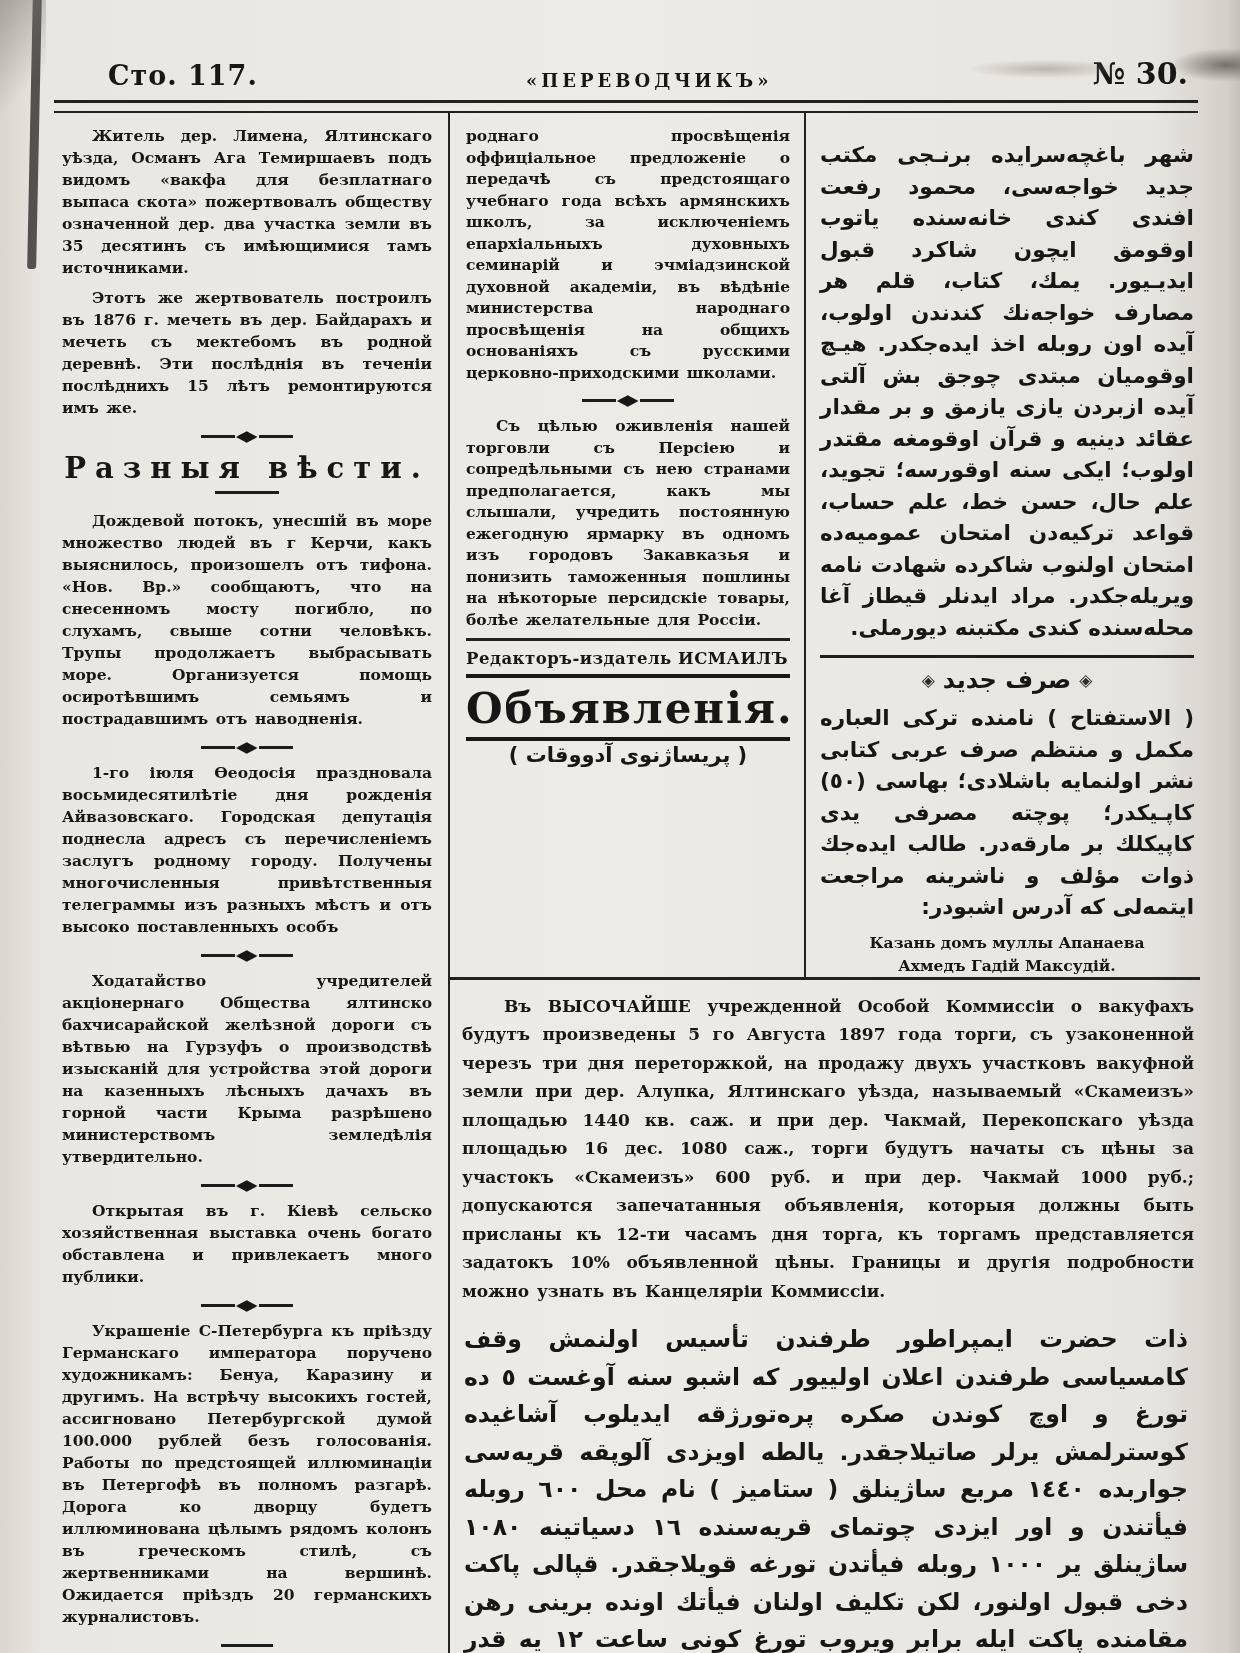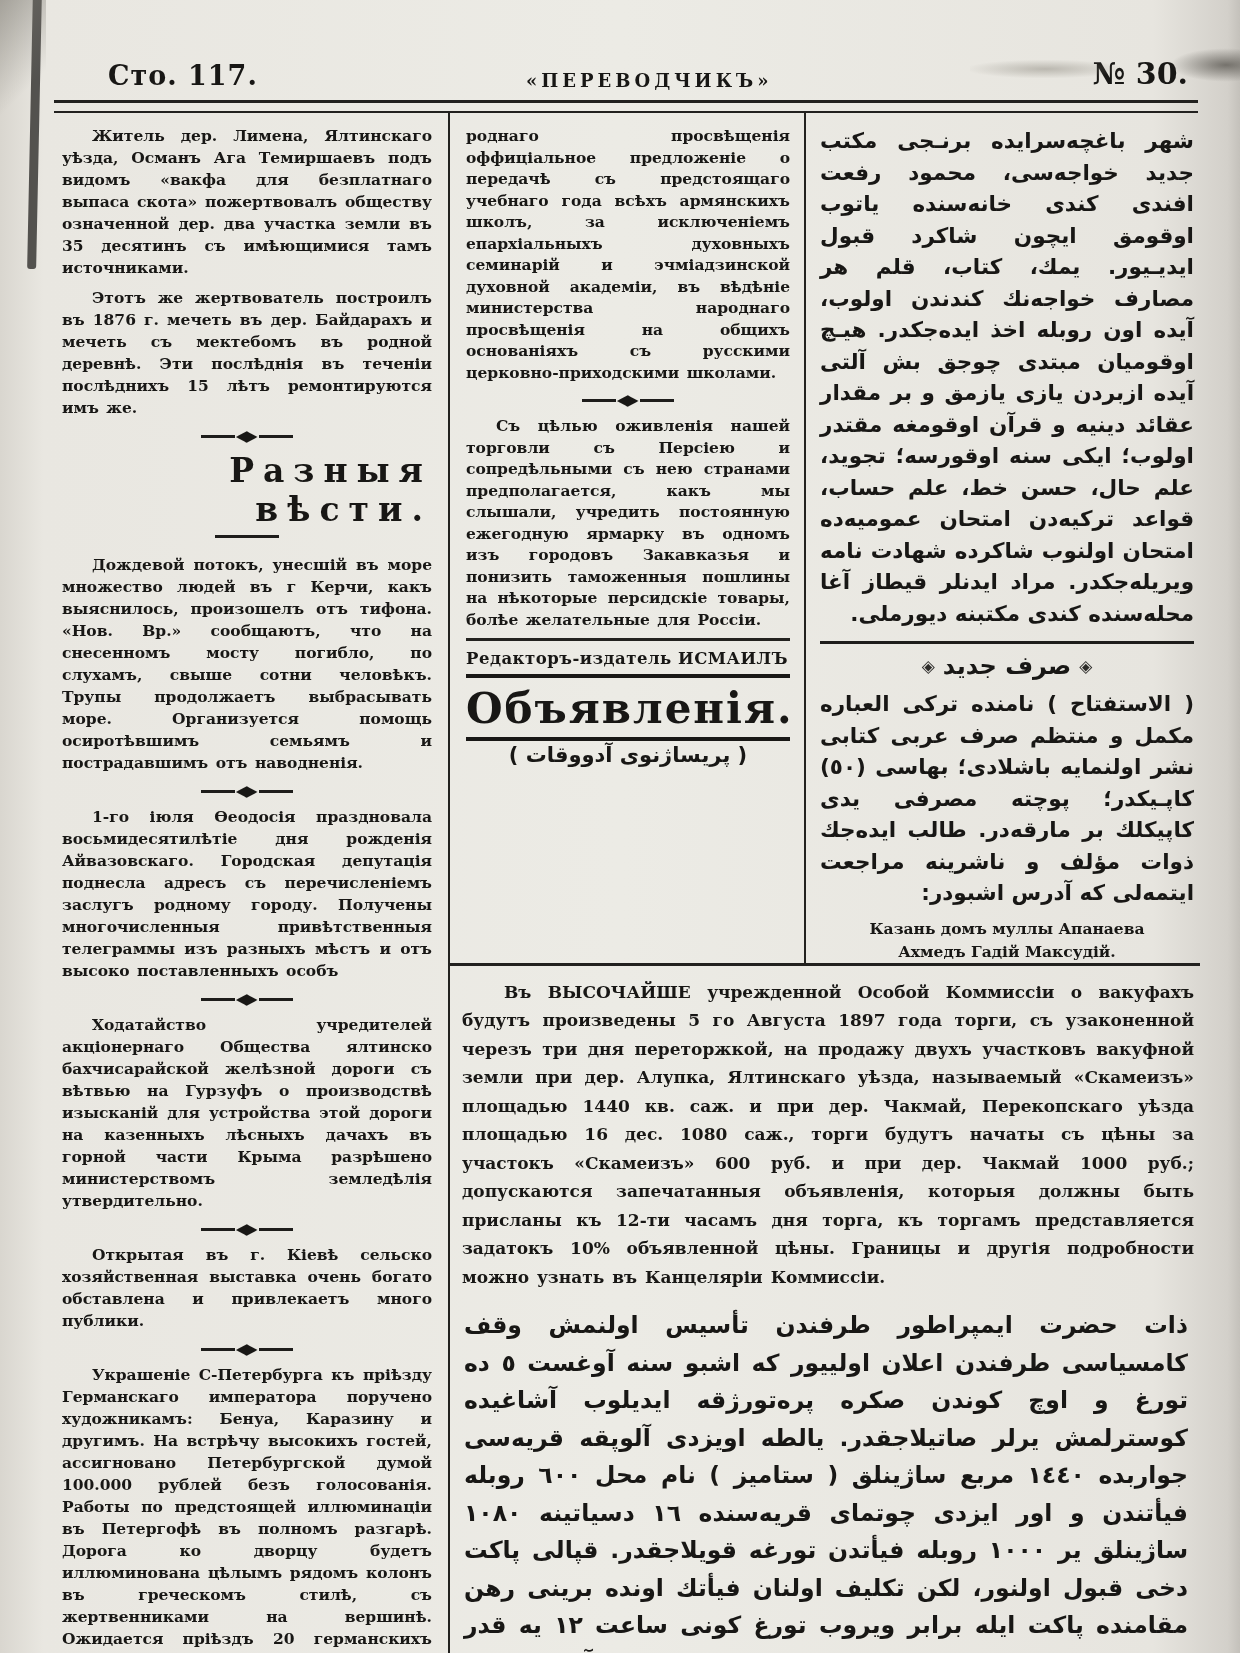--- a/index.html
+++ b/index.html
@@ -19,34 +19,34 @@
   .paper-title{font-size:18px;font-weight:bold;letter-spacing:4px;transform:translateX(-26px);}
   .issue-label{font-size:30px;font-weight:bold;}
   .double-rule{margin:5px 42px 0 54px;height:8px;border-top:3px solid #22211f;border-bottom:2px solid #22211f;}
 
   
   .main{display:flex;align-items:stretch;margin:0 40px 0 58px;}
   .col-left{width:392px;box-sizing:border-box;padding:12px 16px 0 4px;border-right:2px solid #23221f;}
   .col-rest{flex:1;display:flex;flex-direction:column;}
   .top-row{display:flex;align-items:stretch;min-height:772px;}
   .col-mid{width:356px;box-sizing:border-box;padding:12px 14px 0 16px;border-right:2px solid #23221f;}
-  .col-right{flex:1;box-sizing:border-box;padding:10px 6px 0 14px;}
+  .col-right{flex:1;box-sizing:border-box;padding:24px 6px 0 14px;}
 
   
   .ru{font-size:15.5px;line-height:22px;font-weight:bold;text-align:justify;margin:0 0 8px 0;word-spacing:2px;}
   .ru.indent{text-indent:30px;}
   .mid .ru{line-height:21.5px;}
 
   
   .divider{display:flex;justify-content:center;align-items:center;gap:6px;margin:12px 0 10px 0;}
   .divider .dline{display:inline-block;width:34px;height:3px;background:#1e1d1b;}
   .divider .dd{font-size:15px;line-height:10px;transform:scaleX(1.9);}
   .plain-rule{width:52px;height:3px;background:#1e1d1b;margin:16px auto 14px auto;}
 
-  .section-heading{font-size:33px;font-weight:bold;text-align:right;letter-spacing:9px;margin:10px 0 2px 0;}
+  .section-heading{font-size:29px;font-weight:bold;text-align:center;letter-spacing:9px;margin:10px 0 2px 0;}
   .heading-rule{width:64px;height:3px;background:#1e1d1b;margin:6px auto 16px auto;}
 
   .editor-rule{height:3px;background:#23221f;margin:6px 0 0 0;}
   .editor-line{font-size:16.5px;font-weight:bold;letter-spacing:.5px;padding:8px 0 6px 0;white-space:nowrap;overflow:hidden;}
   .heavy-rule{height:4px;background:#191816;margin:0;}
   .ads-heading{font-size:42px;font-weight:bold;text-align:center;letter-spacing:2px;margin:6px 0 4px 0;}
 
   
   .ar{direction:rtl;font-family:"DejaVu Sans","Liberation Sans",sans-serif;font-weight:bold;text-align:justify;}
   .ar-ad-title{direction:rtl;font-family:"DejaVu Sans",sans-serif;font-weight:bold;font-size:23px;text-align:center;margin:14px 0 4px 0;}

